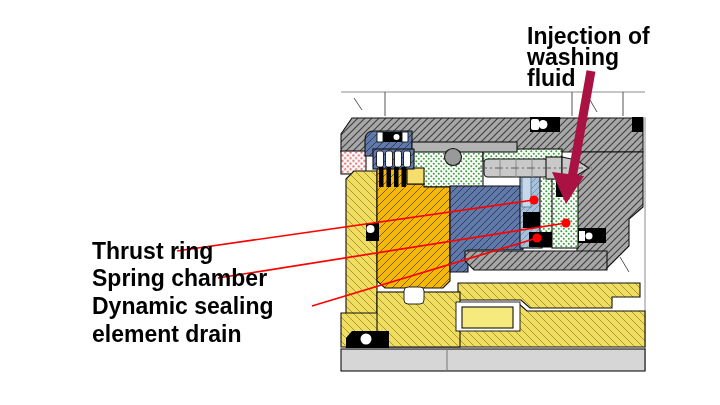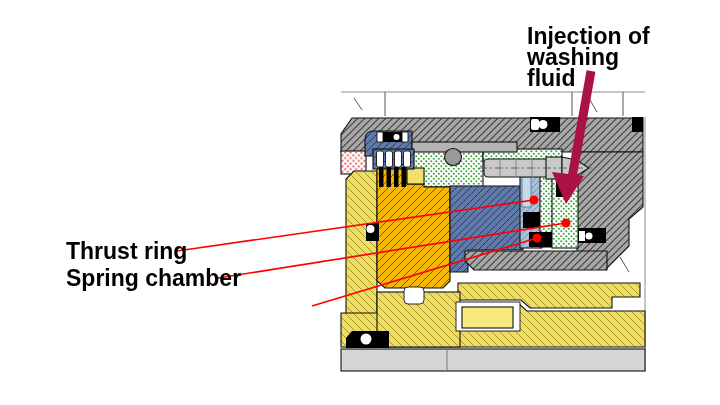--- a/index.html
+++ b/index.html
@@ -6,21 +6,21 @@
     --arrow:#A91243; --leader:#FF0000; --marker:#FF0000;
     --gray:#A7A7A7; --gold:#F4B70A; --pale:#F1DD5F; --blue:#6179A9;
     --lblue:#A8C2DB; --green:#3FA03F; --reddots:#E86A6A; --shaft:#D6D6D6;
     --key:#F6EA7E; --text:#000000; --bolt:#C9C9C9;
   }
   html,body{margin:0;padding:0;background:#ffffff;}
   #stage{position:relative;width:720px;height:405px;background:#fff;overflow:hidden;
          font-family:"Liberation Sans", sans-serif;}
   #stage svg{position:absolute;left:0;top:0;}
   .lbl{position:absolute;font-weight:bold;color:var(--text);font-size:23px;}
-  .lbl-left{line-height:28px;}
+  .lbl-left{line-height:28px;margin-left:26px;}
   .lbl-inj{line-height:21px;width:128px;}
   
   .fGray{fill:var(--gray);} .fGold{fill:var(--gold);} .fPale{fill:var(--pale);}
   .fBlue{fill:var(--blue);} .fLBlue{fill:var(--lblue);} .fGreenDot{fill:var(--green);}
   .fRedDot{fill:var(--reddots);} .fShaft{fill:var(--shaft);} .fKey{fill:var(--key);}
   .fBolt{fill:var(--bolt);}
   .oln{stroke:#121212;stroke-width:1.1;}
   .thin{stroke:#121212;stroke-width:0.9;}
   .leader{stroke:var(--leader);stroke-width:1.7;fill:none;}
   .marker{fill:var(--marker);}
@@ -202,13 +202,14 @@
       <polygon class="arrowFill" points="552,172 584,176 566,204"></polygon>
     </g>
   </svg>
 
   <div class="lbl lbl-inj" style="left:527px;top:26px;">Injection of washing fluid</div>
 
   <div class="lbl lbl-left" style="left:66px;top:237px;">Thrust ring</div>
 
   <div class="lbl lbl-left" style="left:66px;top:264px;">Spring chamber</div>
 
+  <div class="lbl lbl-left" style="left:66px;top:292px;width:252px;">Dynamic sealing element drain</div>
 </div>
 
 </body></html>

